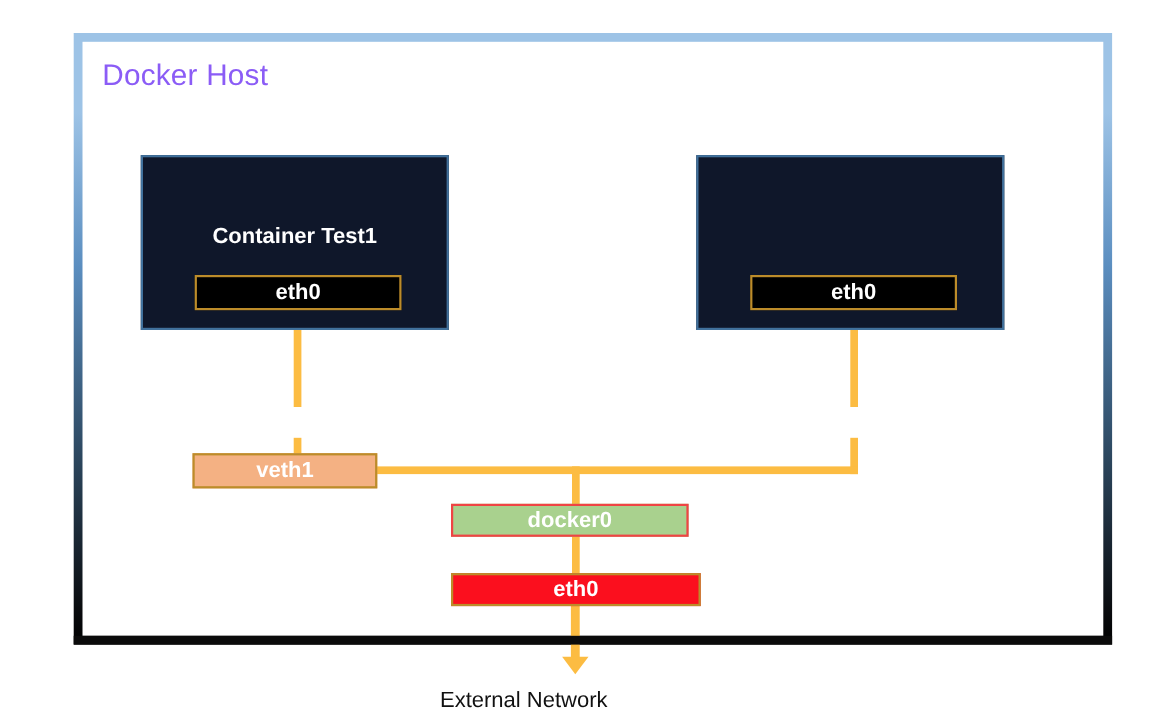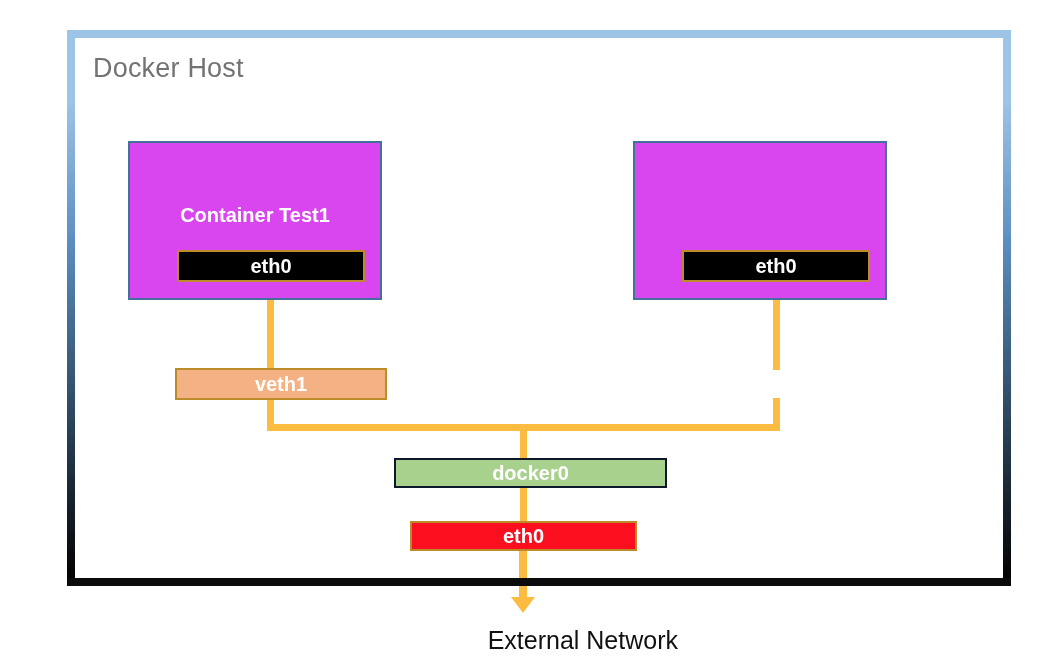--- a/index.html
+++ b/index.html
@@ -36,28 +36,28 @@
     left: 67px; top: 578px;
     width: 944px; height: 8px;
     background: #0b0b0b;
     z-index: 5;
   }
   .host-title {
     position: absolute;
     left: 93px; top: 52px;
     font-size: 27px;
     line-height: 32px;
-    color: #737373;
+    color: #8b5cf6;
     letter-spacing: 0.2px;
     z-index: 4;
   }
   .container-box {
     position: absolute;
-    width: 254px; height: 159px;
-    background: #d946ef;
+    width: 280px; height: 159px;
+    background: #0f172a;
     border: 2px solid #41719c;
     z-index: 3;
   }
   .container-box.c1 { left: 128px; top: 141px; }
   .container-box.c2 { left: 633px; top: 141px; }
   .container-name {
     position: absolute;
     left: 0; right: 0; top: 61px;
     text-align: center;
     color: #ffffff;
@@ -72,31 +72,32 @@
     font-weight: 600;
     z-index: 4;
   }
   .eth-black {
     left: 47px; top: 107px;
     width: 188px; height: 32px;
     background: #000000;
     border: 2px solid #bc8c2a;
   }
   .veth {
-    width: 212px; height: 32px;
+    width: 168px; height: 32px;
     background: #f4b183;
     border: 2px solid #bc8c2a;
+    margin-top: 44px;
   }
   .veth.v1 { left: 175px; top: 368px; }
   .veth.v2 { left: 682px; top: 368px; }
   .bridge-box {
-    left: 394px; top: 458px;
-    width: 273px; height: 30px;
+    left: 410px; top: 458px;
+    width: 216px; height: 30px;
     background: #a9d18e;
-    border: 2px solid #0f172a;
+    border: 2px solid #ef4444;
   }
   .host-eth {
     left: 410px; top: 521px;
     width: 227px; height: 30px;
     background: #fb0f1e;
     border: 2px solid #bc8c2a;
   }
   .conn {
     position: absolute;
     background: #fcbc42;
@@ -108,22 +109,22 @@
     width: 0; height: 0;
     border-left: 12px solid transparent;
     border-right: 12px solid transparent;
     border-top: 16px solid #fcbc42;
     z-index: 2;
   }
   .external-label {
     position: absolute;
     left: 400px; top: 626px;
     width: 278px;
-    text-align: right;
-    font-size: 25px;
+    text-align: left;
+    font-size: 20px;
     color: #111111;
     z-index: 4;
   }
 </style>
 </head>
 <body>
 
 <div class="canvas">
 
   <div class="host-frame"></div>

